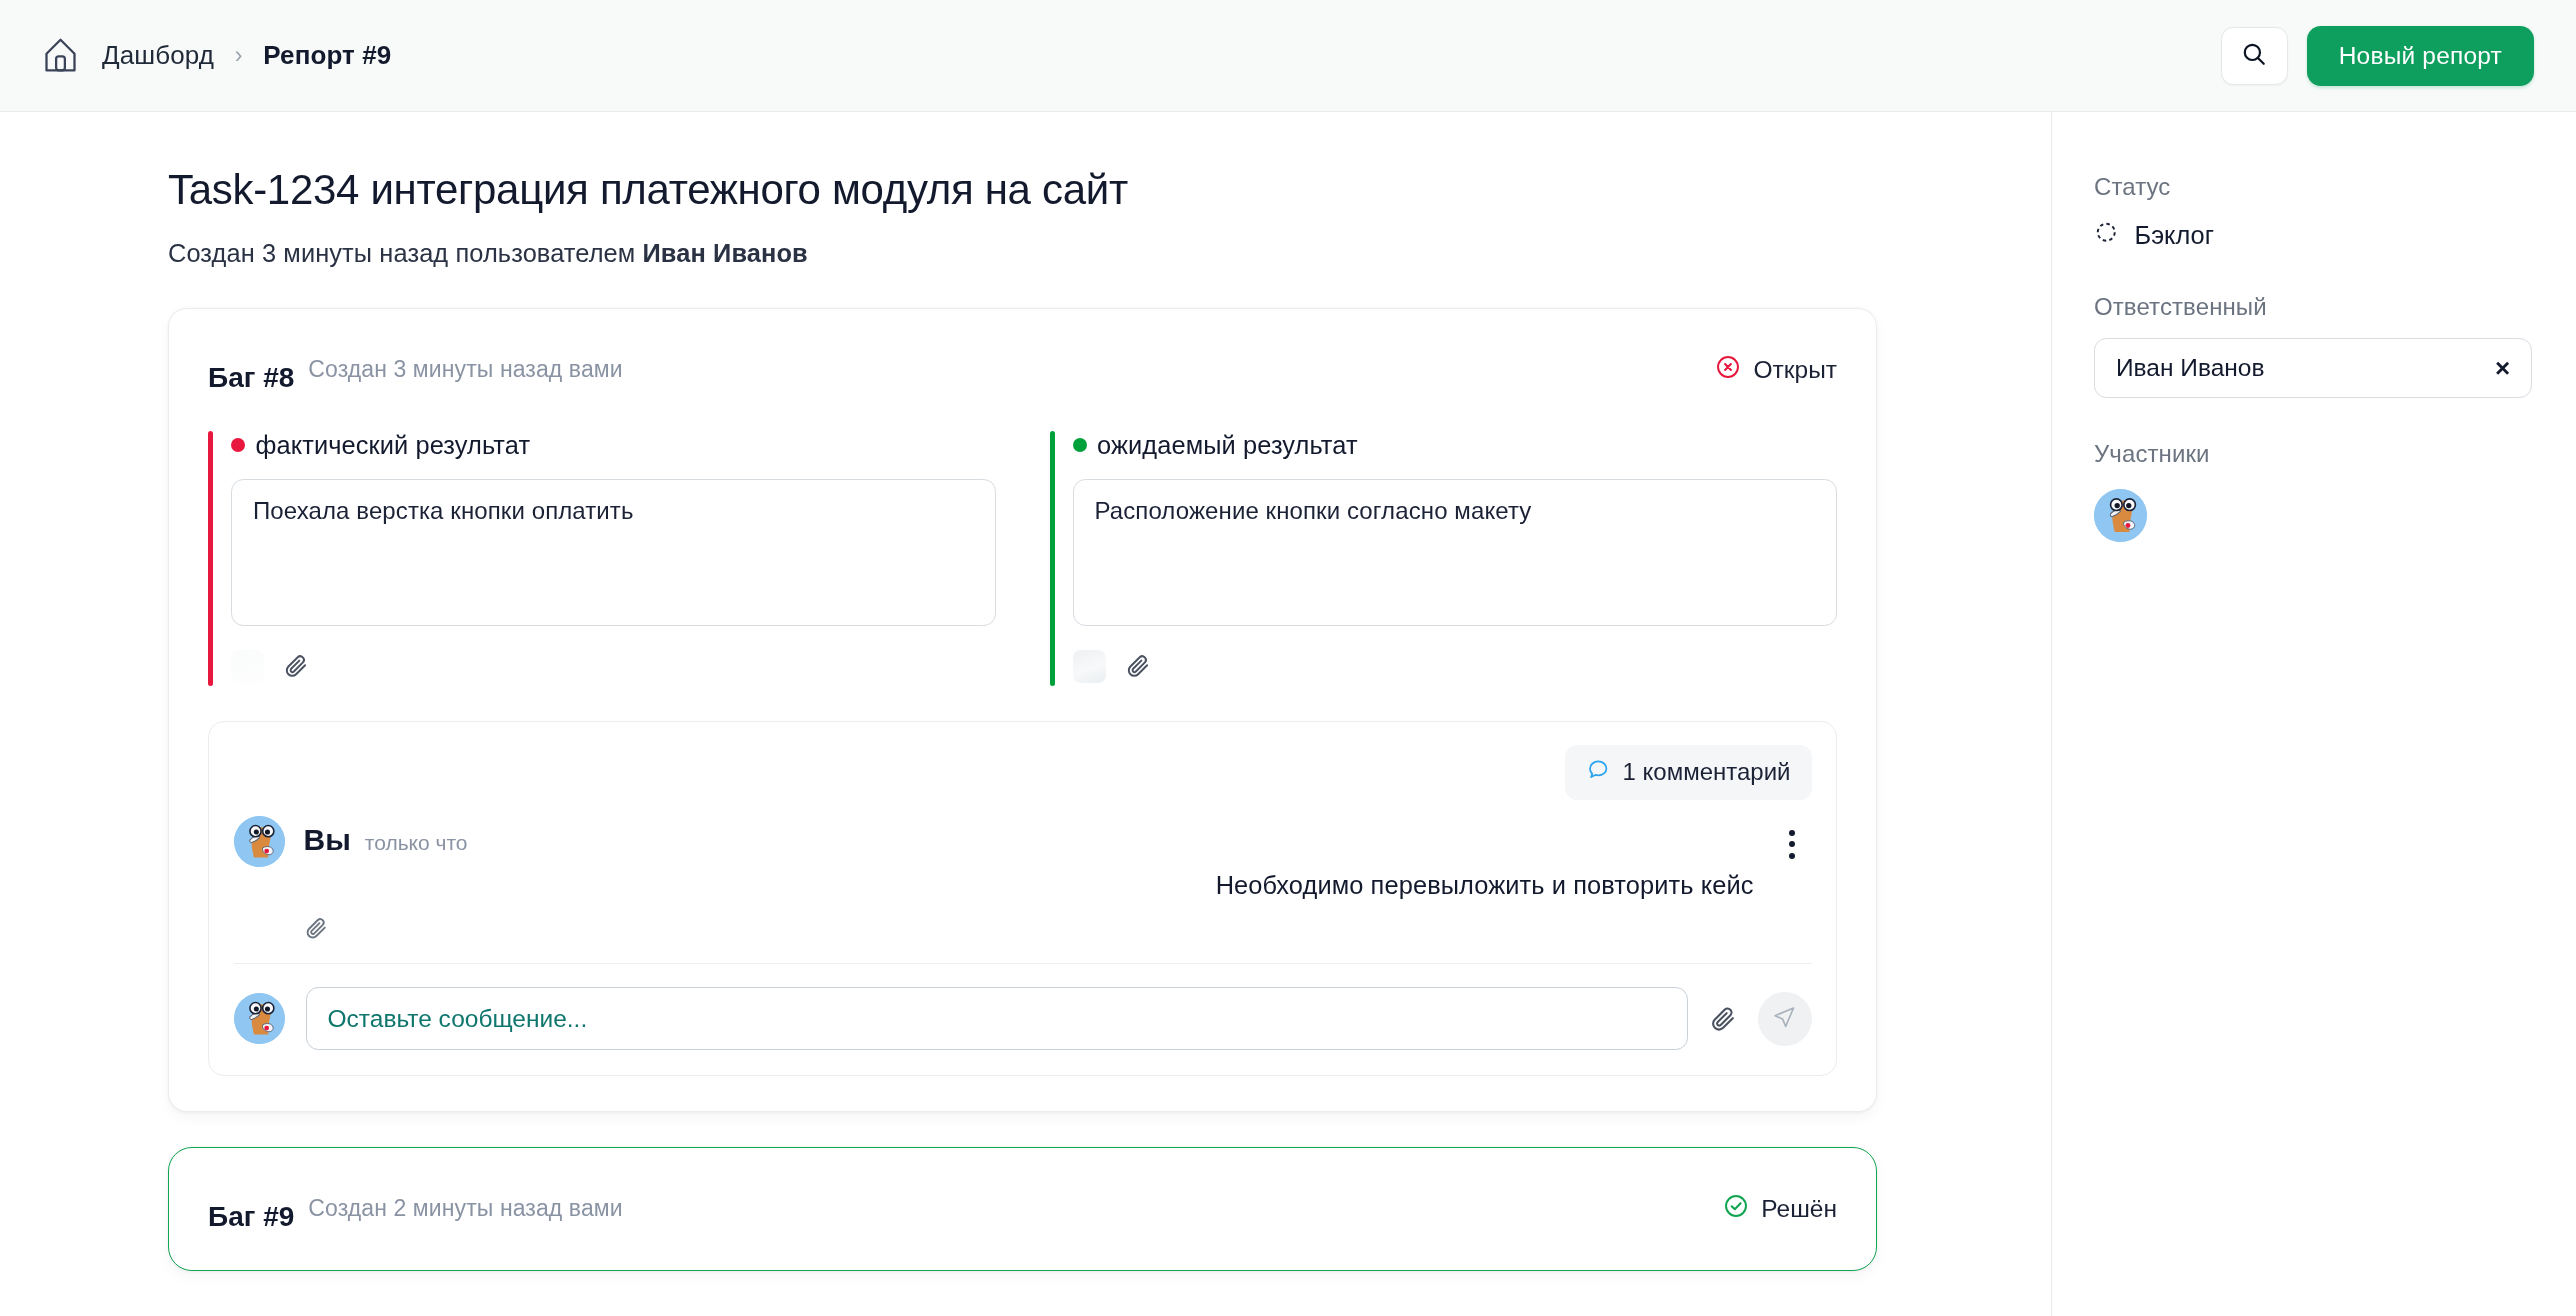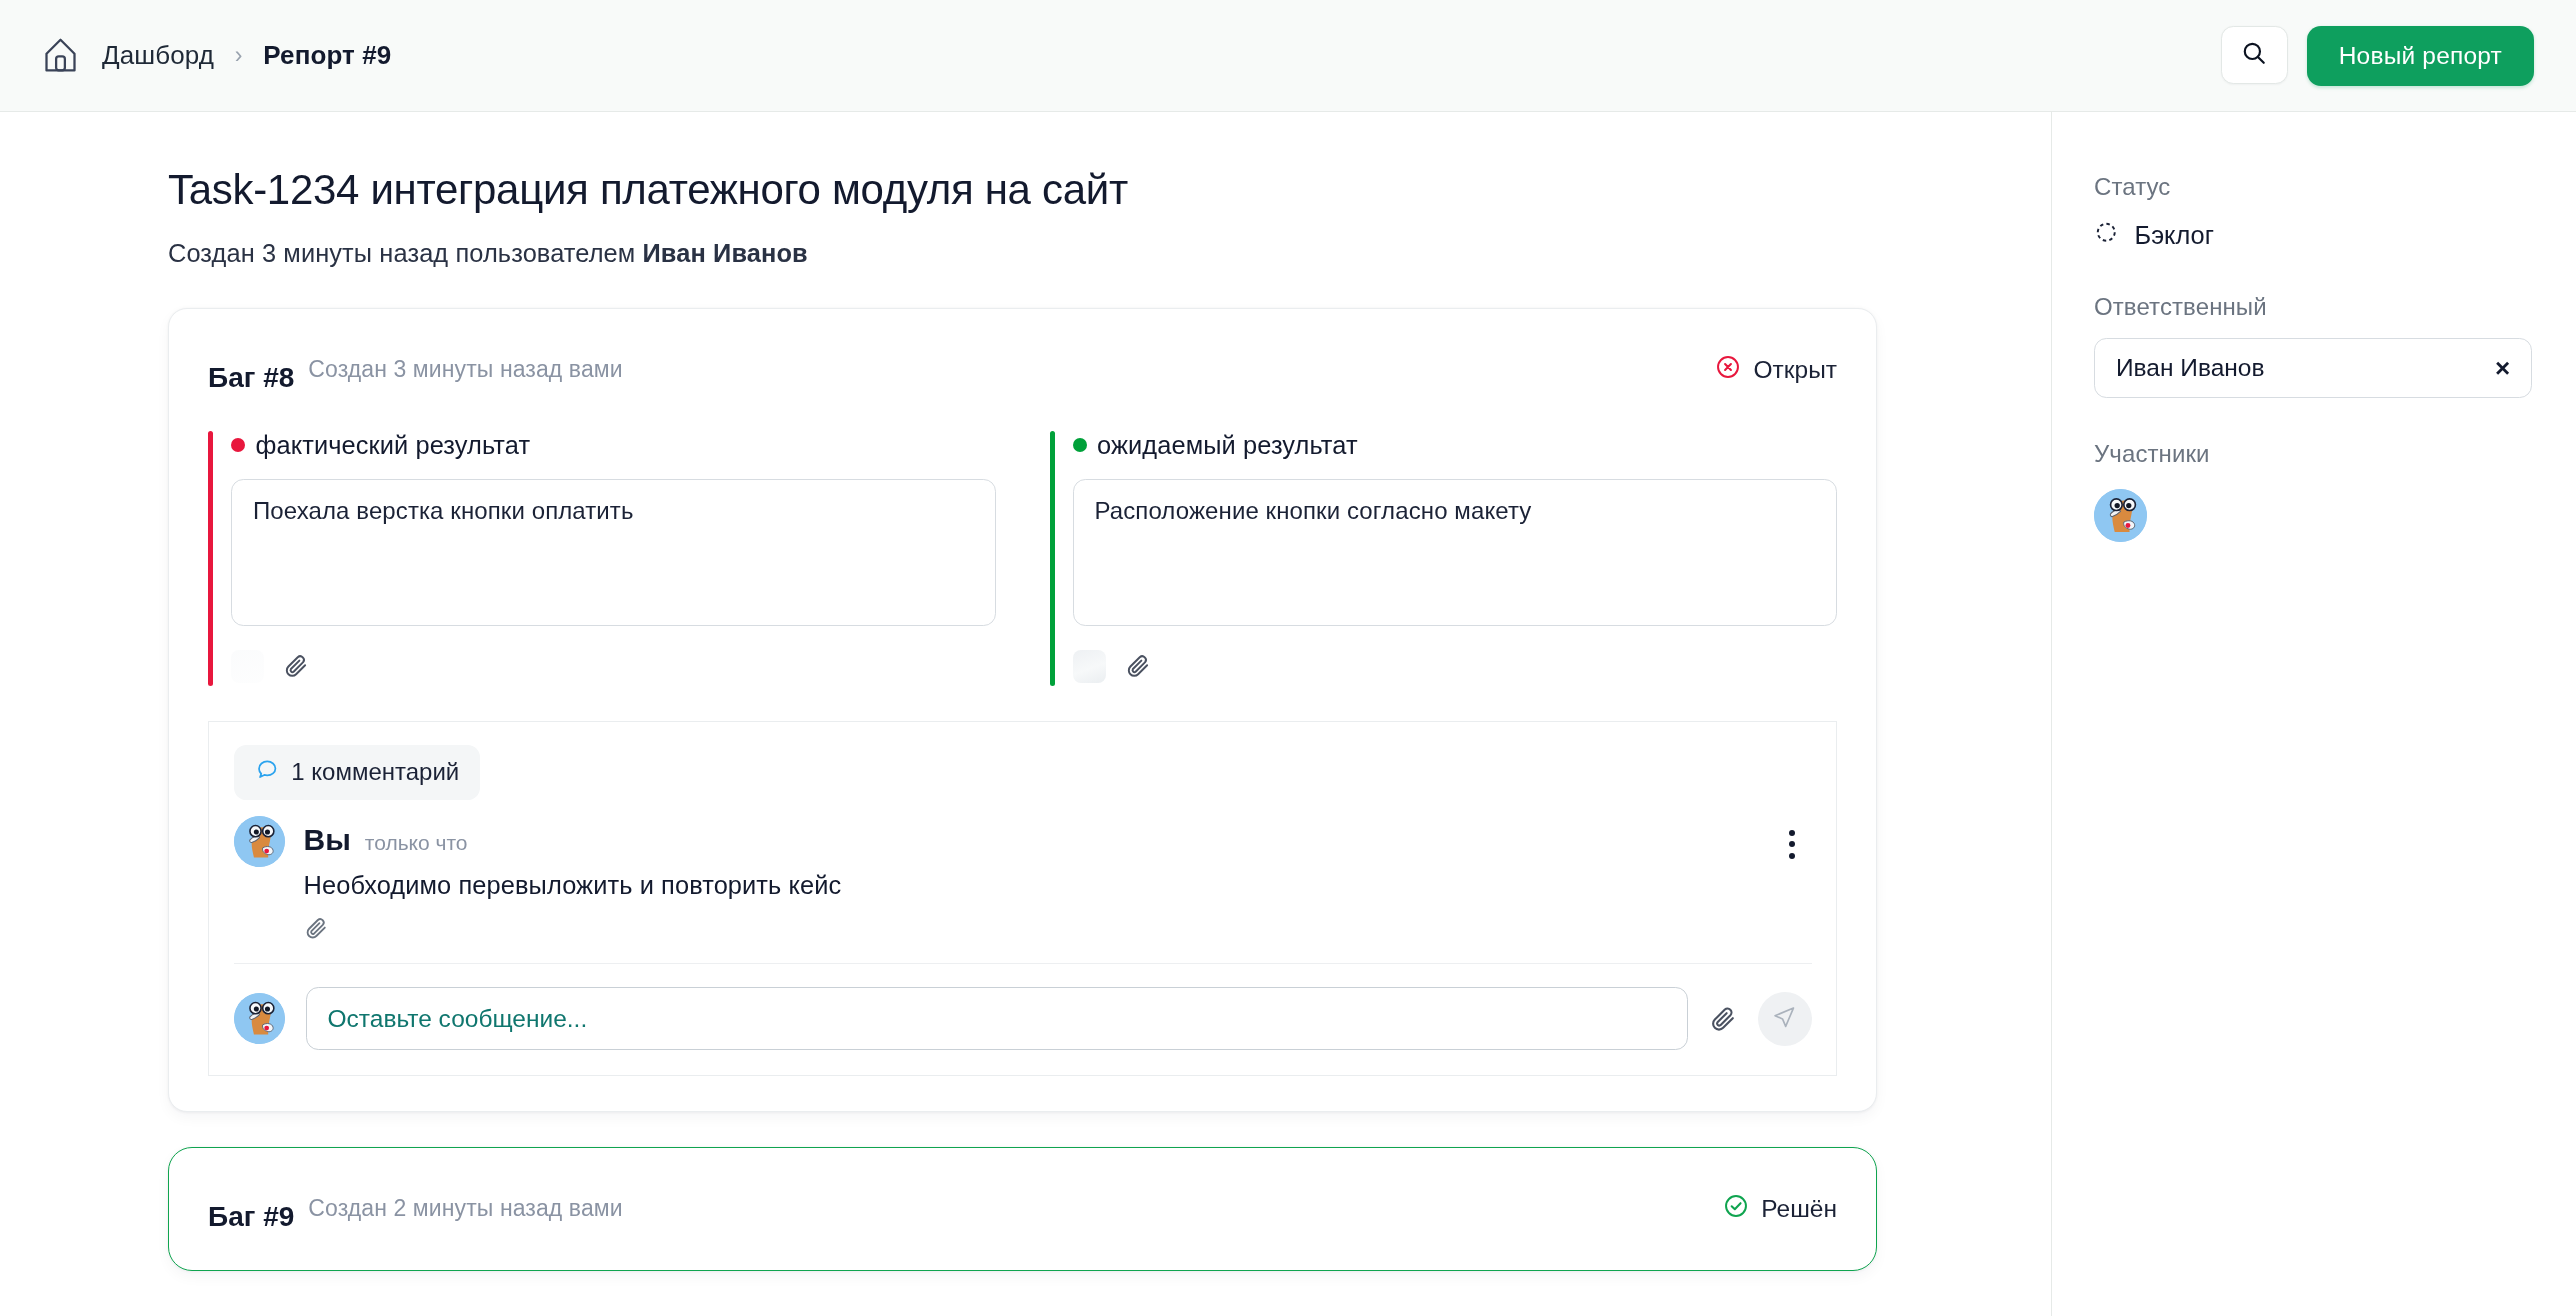--- a/index.html
+++ b/index.html
@@ -50,20 +50,21 @@
   }
   .crumb-current {
     font-size: 26px;
     font-weight: 700;
     color: #131A2E;
     letter-spacing: 0.1px;
   }
   .topbar-right {
     margin-left: auto;
     display: flex;
+    align-items: center;
     gap: 19px;
   }
   .search-btn {
     width: 67px; height: 58px;
     background: #ffffff;
     border: 0.9px solid #E3E8E6;
     border-radius: 12.3px;
     display: flex; align-items: center; justify-content: center;
     cursor: pointer;
     box-shadow: 0 0.9px 1.8px rgba(16,24,40,0.04);
@@ -220,22 +221,23 @@
     cursor: pointer;
     opacity: .9;
   }
   .thumb.faint { opacity: .35; background: linear-gradient(160deg,#f3f5f7,#fafbfc); }
   .clip { cursor: pointer; display: flex; align-items: center; }
 
   
   .comments {
     margin-top: 35px;
     border: 0.9px solid #EAEDEF;
-    border-radius: 0;
+    border-radius: 16px;
     padding: 23px 24.5px 0 24.5px;
+    text-align: right;
   }
   .comments-pill {
     display: inline-flex;
     align-items: center;
     gap: 12.3px;
     background: #F4F6F7;
     border-radius: 12.3px;
     padding: 12.3px 21px;
     font-size: 24px;
     color: #1B2236;

